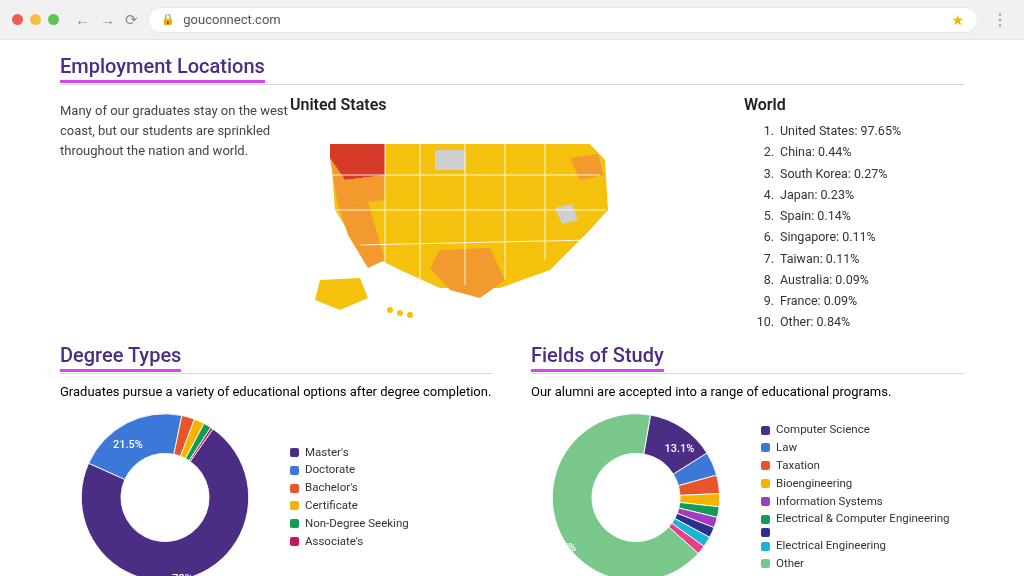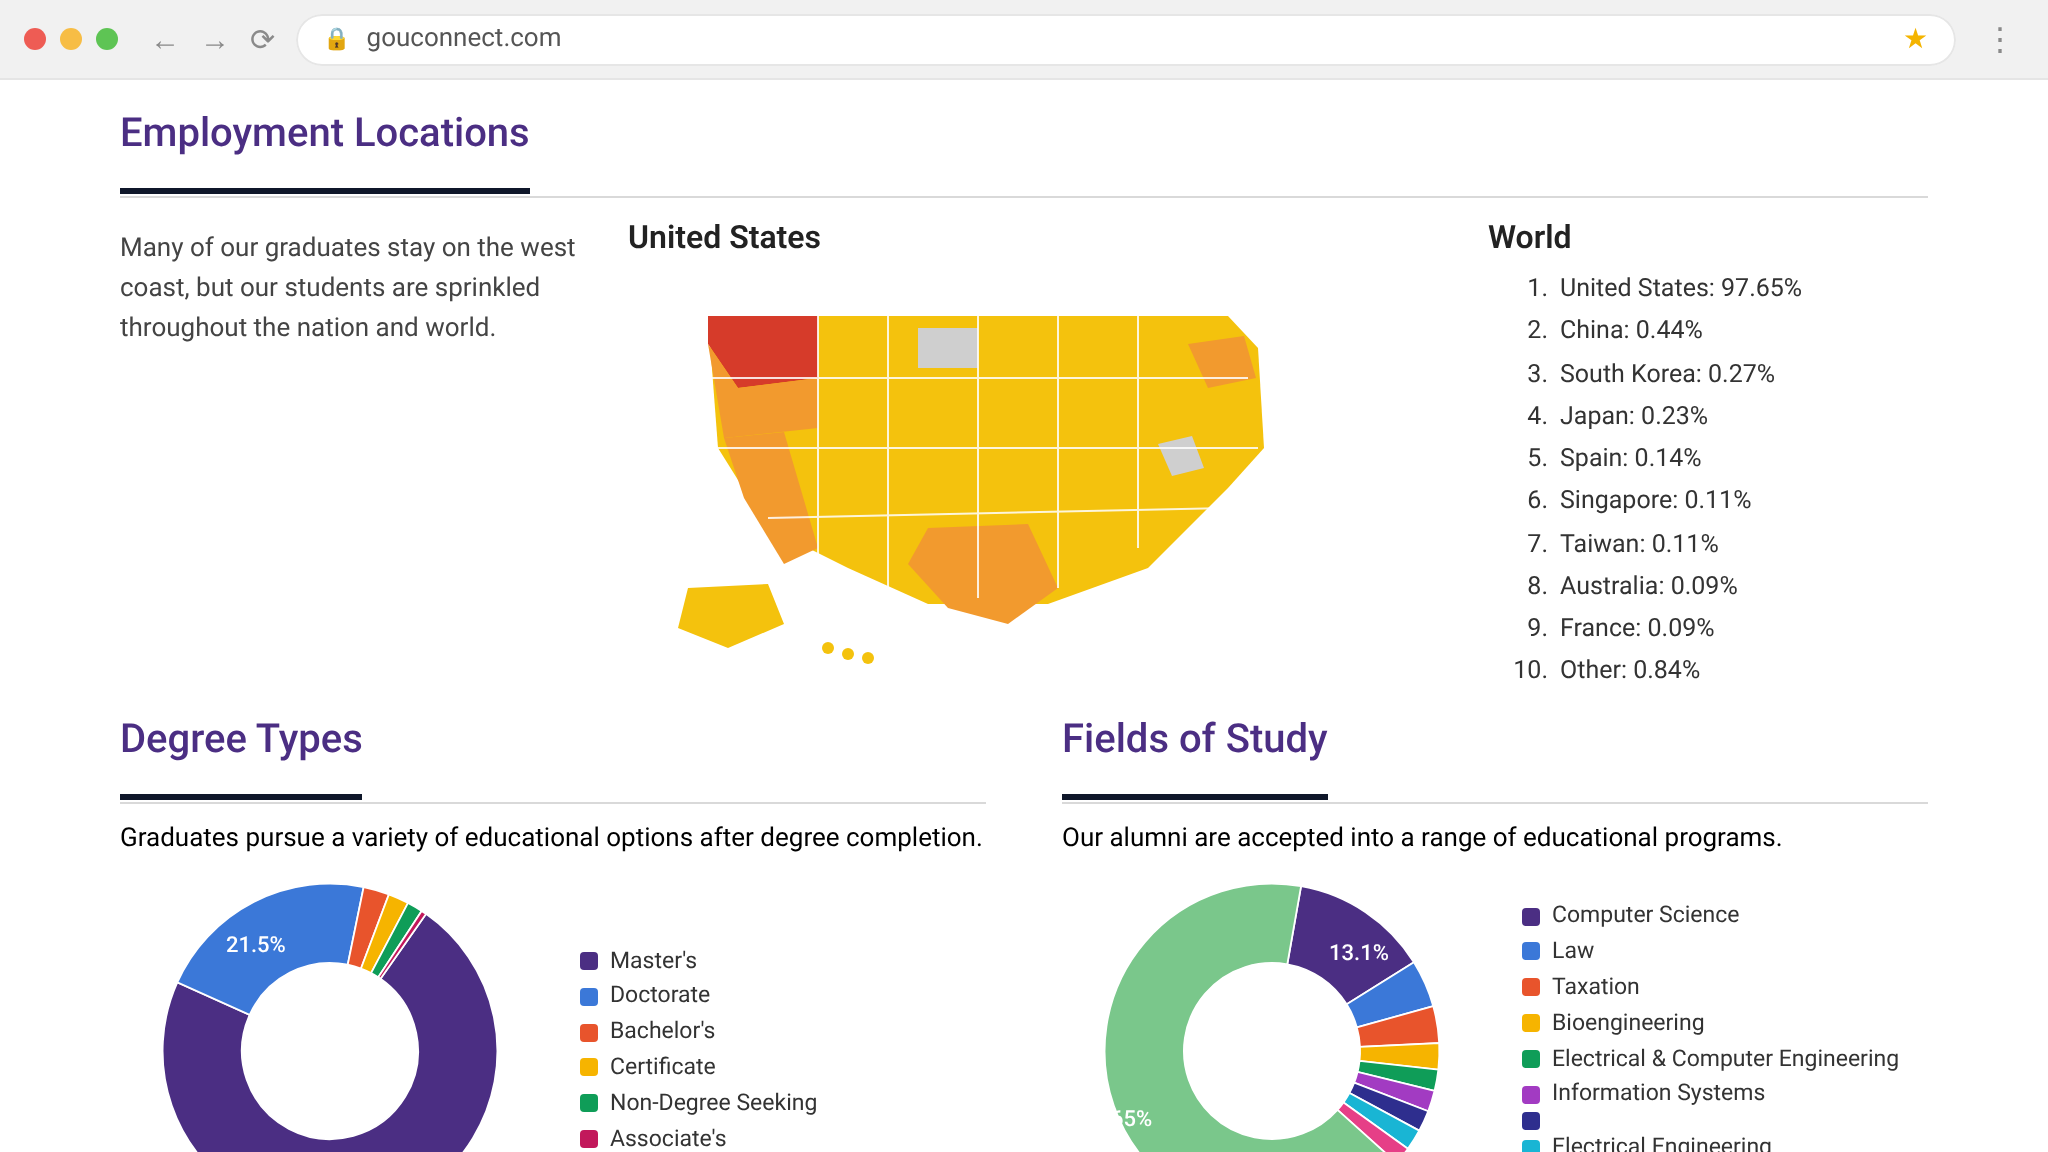--- a/index.html
+++ b/index.html
@@ -10,23 +10,23 @@
   .dot { width: 11px; height: 11px; border-radius: 50%; }
   .dot.red { background: #ee5c54; }
   .dot.yellow { background: #f7bd45; }
   .dot.green { background: #5ec454; }
   .nav-icons { display: flex; gap: 10px; color: #8a8a8a; font-size: 15px; align-items: center; }
   .addr { flex: 1; background: #fff; border-radius: 16px; height: 26px; display: flex; align-items: center; padding: 0 14px; gap: 8px; color: #555; font-size: 13px; box-shadow: inset 0 0 0 1px #e6e6e6; }
   .lock { font-size: 11px; color: #777; }
   .star { color: #f4b400; font-size: 14px; margin-left: auto; }
   .kebab { color: #8a8a8a; font-size: 16px; padding: 0 4px; }
   .page { flex: 1; padding: 14px 60px 0 60px; overflow: hidden; color: #333; }
-  h2.section { color: #4b2e83; font-weight: 500; font-size: 20px; display: inline-block; border-bottom: 3px solid #0f172a; padding-bottom: 16px; margin-bottom: 2px; }
+  h2.section { color: #4b2e83; font-weight: 500; font-size: 20px; display: inline-block; border-bottom: 3px solid #d946ef; padding-bottom: 2px; margin-bottom: 2px; }
   .hr { height: 1px; background: #d9d9d9; margin-top: -1px; margin-bottom: 10px; }
-  .top { display: flex; gap: 24px; }
+  .top { display: flex; }
   .blurb { width: 230px; font-size: 13px; color: #444; line-height: 1.55; padding-top: 6px; }
   .us-col { flex: 1; text-align: left; }
   .col-title { font-size: 16px; font-weight: 600; margin-bottom: 6px; color: #222; }
   .us-map { width: 340px; height: 200px; margin: 0 auto; }
   .world-col { width: 220px; }
   .world-list { list-style: none; font-size: 12.5px; color: #333; line-height: 1.7; padding-left: 10px; }
   .world-list li { display: flex; }
   .world-list .num { width: 20px; text-align: right; margin-right: 6px; }
   .bottom { display: flex; gap: 38px; margin-top: 10px; }
   .half { flex: 1; min-width: 0; }
@@ -208,47 +208,47 @@
                 <path d="M 121.49657687835838 11.443263463840239 A 95 95 0 0 1 185.54310979057672 54.623344044457404 L 147.391110416093 78.48597054971442 A 50 50 0 0 0 113.68240888334653 55.7596123493896 Z" fill="#4b2e83" stroke="#fff" stroke-width="1"></path>
                 <path d="M 185.54310979057672 54.623344044457404 A 95 95 0 0 1 196.5252576514805 79.54165732357833 L 153.17118823762132 91.60087227556755 A 50 50 0 0 0 147.391110416093 78.48597054971442 Z" fill="#3b78d8" stroke="#fff" stroke-width="1"></path>
                 <path d="M 196.5252576514805 79.54165732357833 A 95 95 0 0 1 199.89247017201842 100.48124965808108 L 154.94340535369392 102.62171034635847 A 50 50 0 0 0 153.17118823762132 91.60087227556755 Z" fill="#e8542c" stroke="#fff" stroke-width="1"></path>
                 <path d="M 199.89247017201842 100.48124965808108 A 95 95 0 0 1 199.40252503607996 115.63782246572569 L 154.68553949267366 110.59885392932931 A 50 50 0 0 0 154.94340535369392 102.62171034635847 Z" fill="#f6b400" stroke="#fff" stroke-width="1"></path>
                 <path d="M 199.40252503607996 115.63782246572569 A 95 95 0 0 1 197.27599300147466 127.58630371689438 L 153.5663121060393 116.88752827204968 A 50 50 0 0 0 154.68553949267366 110.59885392932931 Z" fill="#0f9d58" stroke="#fff" stroke-width="1"></path>
                 <path d="M 197.27599300147466 127.58630371689438 A 95 95 0 0 1 193.64351325711556 139.16617563374012 L 151.65448066163975 122.98219770196849 A 50 50 0 0 0 153.5663121060393 116.88752827204968 Z" fill="#a23bc2" stroke="#fff" stroke-width="1"></path>
                 <path d="M 193.64351325711556 139.16617563374012 A 95 95 0 0 1 188.56436801036565 150.18845426686087 L 148.98124632124507 128.78339698255834 A 50 50 0 0 0 151.65448066163975 122.98219770196849 Z" fill="#2e2e8e" stroke="#fff" stroke-width="1"></path>
                 <path d="M 188.56436801036565 150.18845426686087 A 95 95 0 0 1 182.12144910452085 160.47325561041825 L 145.59023637080045 134.19645032127278 A 50 50 0 0 0 148.98124632124507 128.78339698255834 Z" fill="#19b5d4" stroke="#fff" stroke-width="1"></path>
                 <path d="M 182.12144910452085 160.47325561041825 A 95 95 0 0 1 175.6506526560034 168.50972586368766 L 142.18455402947546 138.42617150720403 A 50 50 0 0 0 145.59023637080045 134.19645032127278 Z" fill="#e63f87" stroke="#fff" stroke-width="1"></path>
                 <path d="M 175.6506526560034 168.50972586368766 A 95 95 0 1 1 121.49657687835835 11.443263463840225 L 113.6824088833465 55.75961234938959 A 50 50 0 1 0 142.18455402947546 138.42617150720403 Z" fill="#7ac78b" stroke="#fff" stroke-width="1"></path>
-              </svg><div class="donut-label" style="left: 133.529px; top: 37.8861px;">13.1%</div><div class="donut-label" style="left: 24.4595px; top: 120px;">65%</div></div>
+              </svg><div class="donut-label" style="left: 133.529px; top: 37.8861px;">13.1%</div><div class="donut-label" style="left: 24.4595px; top: 136px;">65%</div></div>
           <div class="legend" id="legend-fields">
               <div class="row">
                 <span class="swatch" style="background: rgb(75, 46, 131);"></span>
                 <span>Computer Science</span>
               </div>
               <div class="row">
                 <span class="swatch" style="background: rgb(59, 120, 216);"></span>
                 <span>Law</span>
               </div>
               <div class="row">
                 <span class="swatch" style="background: rgb(232, 84, 44);"></span>
                 <span>Taxation</span>
               </div>
               <div class="row">
                 <span class="swatch" style="background: rgb(246, 180, 0);"></span>
                 <span>Bioengineering</span>
               </div>
               <div class="row">
+                <span class="swatch" style="background: rgb(162, 59, 194);"></span>
+                <span>Information Systems</span>
+              </div>
+              <div class="row">
                 <span class="swatch" style="background: rgb(15, 157, 88);"></span>
                 <span>Electrical &amp; Computer Engineering</span>
               </div>
               <div class="row">
-                <span class="swatch" style="background: rgb(162, 59, 194);"></span>
-                <span>Information Systems</span>
-              </div>
-              <div class="row">
                 <span class="swatch" style="background: rgb(46, 46, 142);"></span>
               </div>
               <div class="row">
                 <span class="swatch" style="background: rgb(25, 181, 212);"></span>
                 <span>Electrical Engineering</span>
               </div>
               <div class="row">
                 <span class="swatch" style="background: rgb(122, 199, 139);"></span>
                 <span>Other</span>
               </div>

